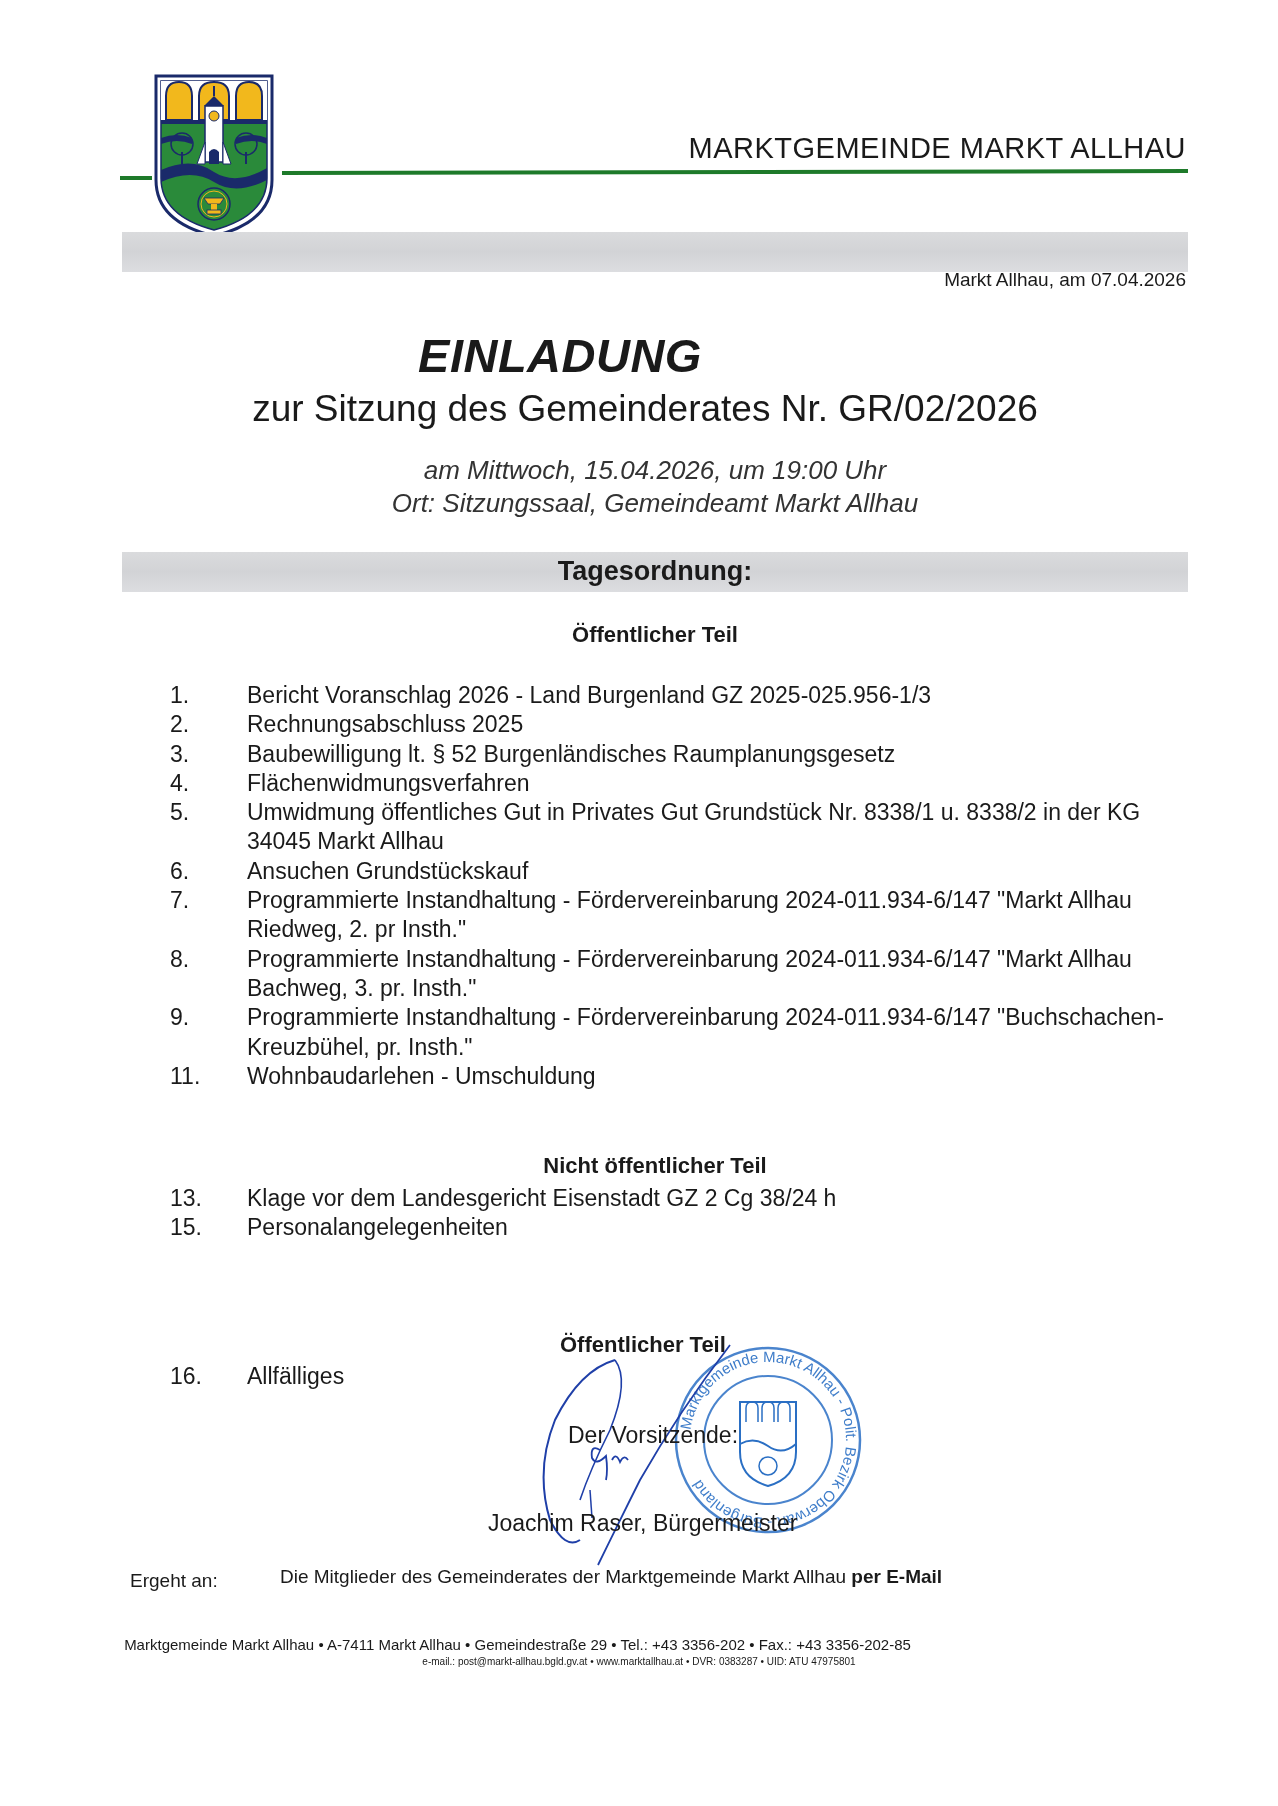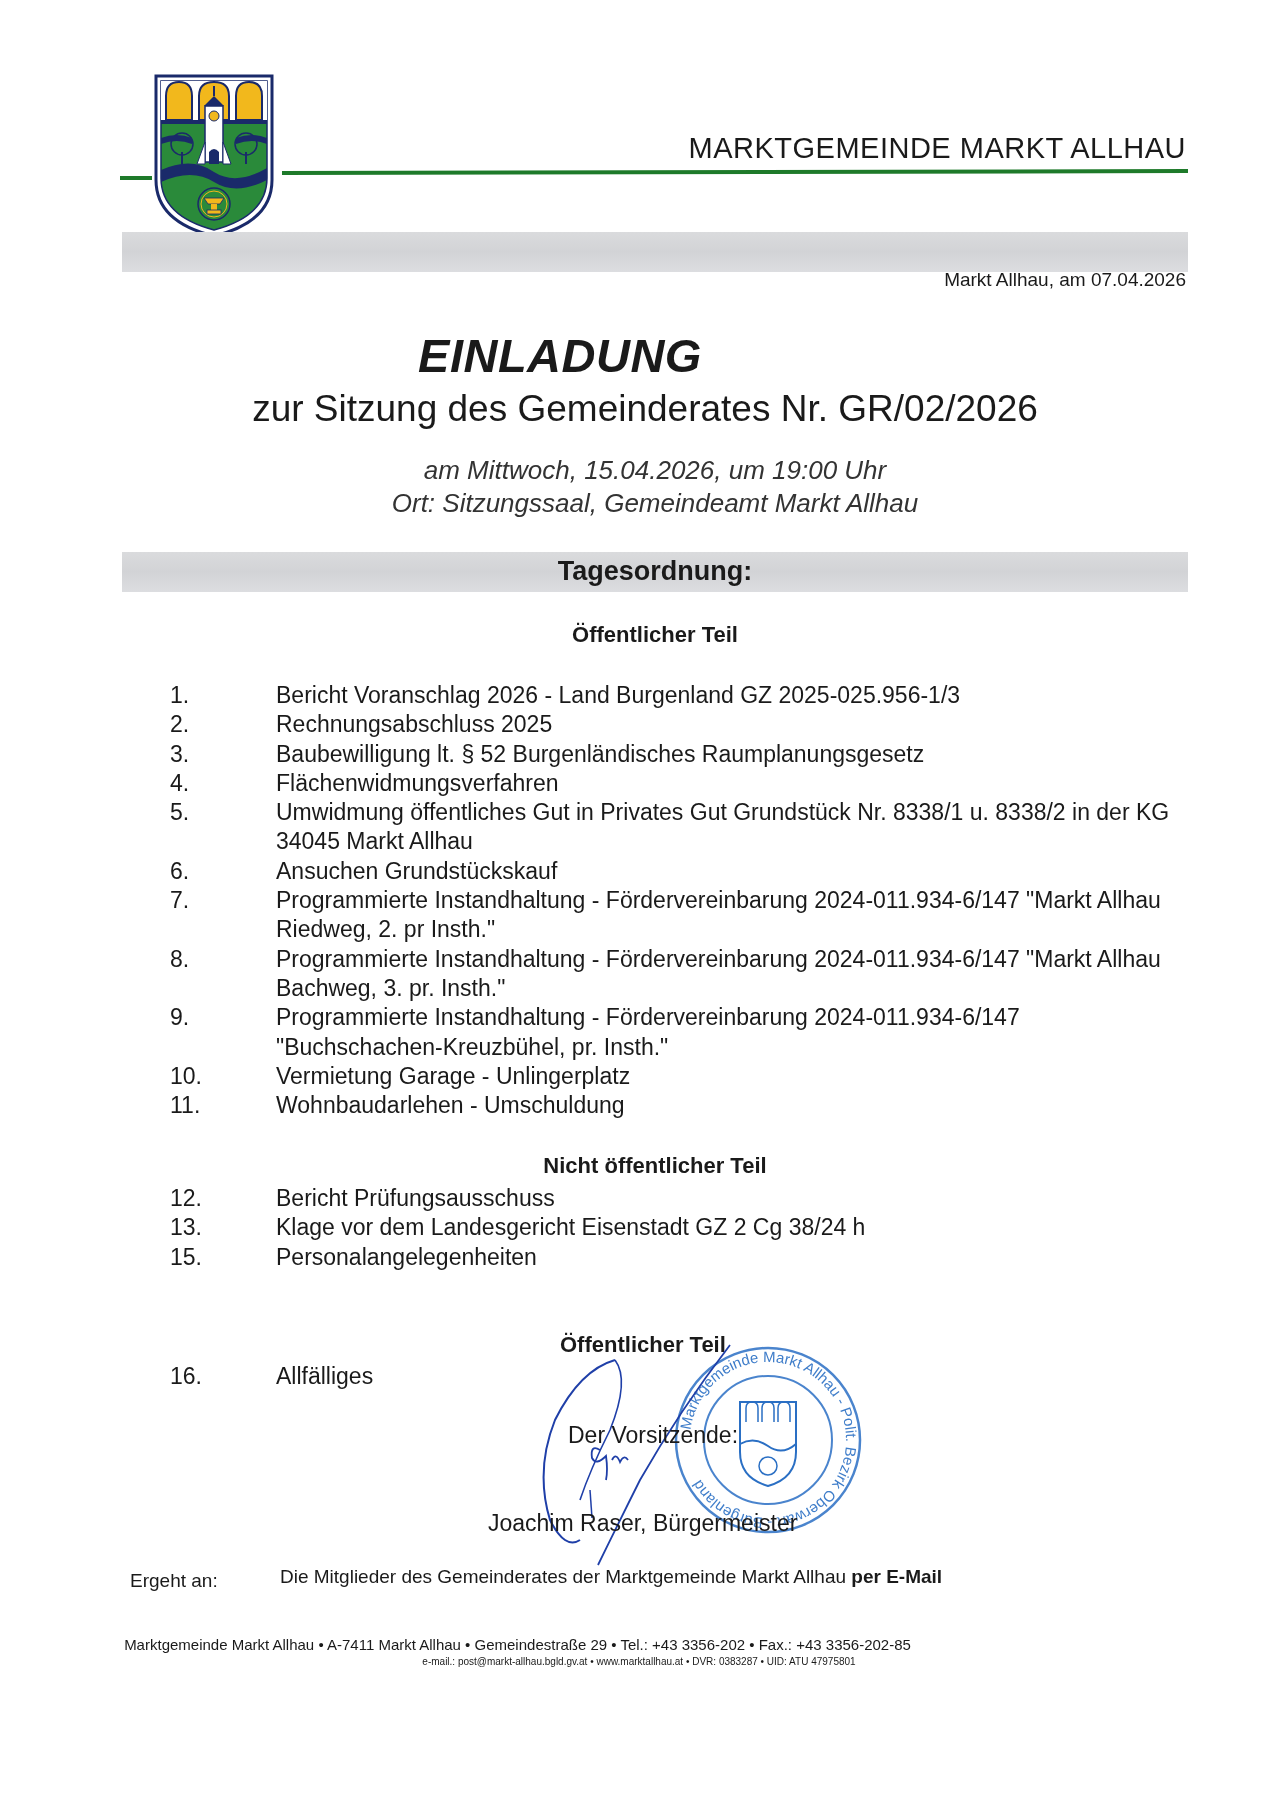--- a/index.html
+++ b/index.html
@@ -21,21 +21,21 @@
   .where { left:0; width:1310px; text-align:center; top:488px; font-size:26px; font-style:italic; color:#333; }
   .band2 { left:122px; top:552px; width:1066px; height:40px; }
   .agenda-h { left:0; width:1310px; text-align:center; top:556px; font-size:27px; font-weight:bold; }
   .sec { left:0; width:1310px; text-align:center; font-size:22px; font-weight:bold; }
   .sec1 { top:622px; }
   .sec2 { top:1153px; }
   .sec3 { top:1332px; left:560px; width:auto; text-align:left; }
   .items { left:170px; width:1020px; font-size:23px; line-height:29.3px; }
   .item { display:flex; }
   .item .num { width:77px; flex:none; }
-  .item .txt { flex:1;margin-left:29px; }
+  .item .txt { flex:1; }
   .items1 { top:681px; }
   .items2 { top:1184px; }
   .items3 { top:1362px; }
   .sig-role { left:568px; top:1422px; font-size:23px; }
   .sig-name { left:488px; top:1510px; font-size:23px; }
   .stamp { left:668px; top:1340px; width:200px; height:200px; }
   .scribble { left:520px; top:1340px; width:260px; height:230px; }
   .ergeht-l { left:130px; top:1570px; font-size:19px; }
   .ergeht-r { left:280px; top:1566px; font-size:19px; }
   .ergeht-r b { font-weight:bold; }
@@ -122,35 +122,27 @@
     </div>
   <div class="item">
       <span class="num">8.</span>
       <span class="txt">Programmierte Instandhaltung - Fördervereinbarung 2024-011.934-6/147 "Markt Allhau Bachweg, 3. pr. Insth."</span>
     </div>
   <div class="item">
       <span class="num">9.</span>
       <span class="txt">Programmierte Instandhaltung - Fördervereinbarung 2024-011.934-6/147 "Buchschachen-Kreuzbühel, pr. Insth."</span>
     </div>
   <div class="item">
-      <span class="num">10.</span>
-      <span class="txt">Vermietung Garage - Unlingerplatz</span>
-    </div>
-  <div class="item">
       <span class="num">11.</span>
       <span class="txt">Wohnbaudarlehen - Umschuldung</span>
     </div>
 </div>
 
 <div class="abs sec sec2">Nicht öffentlicher Teil</div>
 <div class="abs items items2">
-  <div class="item">
-      <span class="num">12.</span>
-      <span class="txt">Bericht Prüfungsausschuss</span>
-    </div>
   <div class="item">
       <span class="num">13.</span>
       <span class="txt">Klage vor dem Landesgericht Eisenstadt GZ 2 Cg 38/24 h</span>
     </div>
   <div class="item">
       <span class="num">15.</span>
       <span class="txt">Personalangelegenheiten</span>
     </div>
 </div>
 

